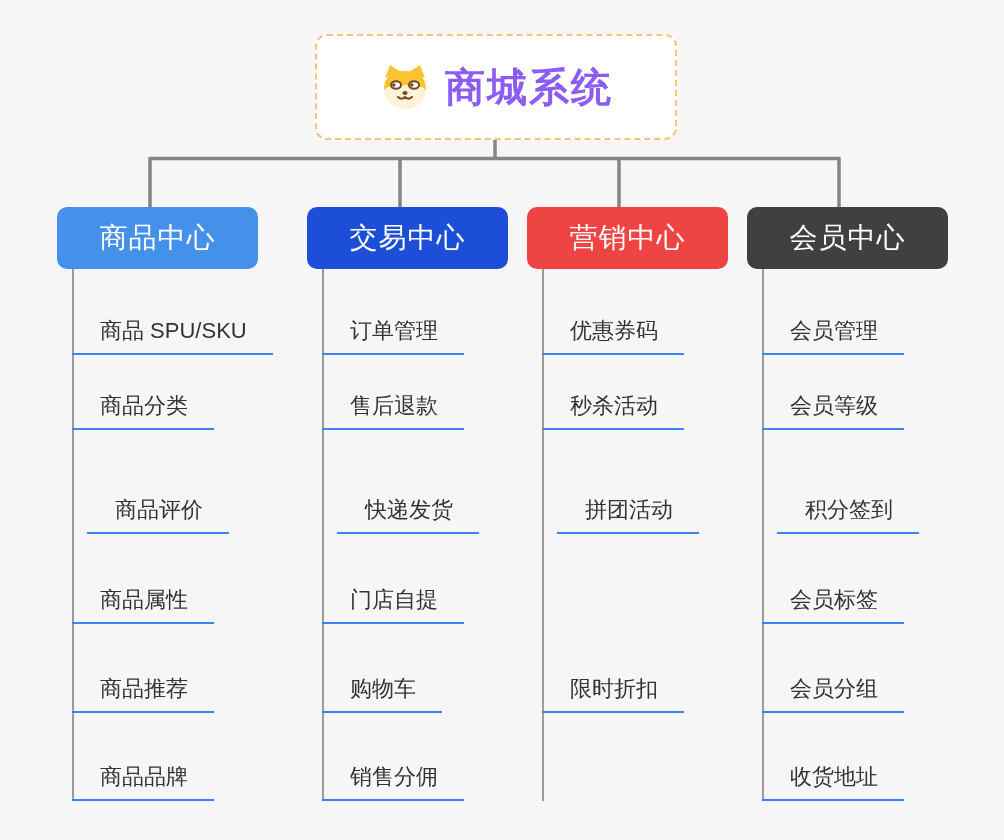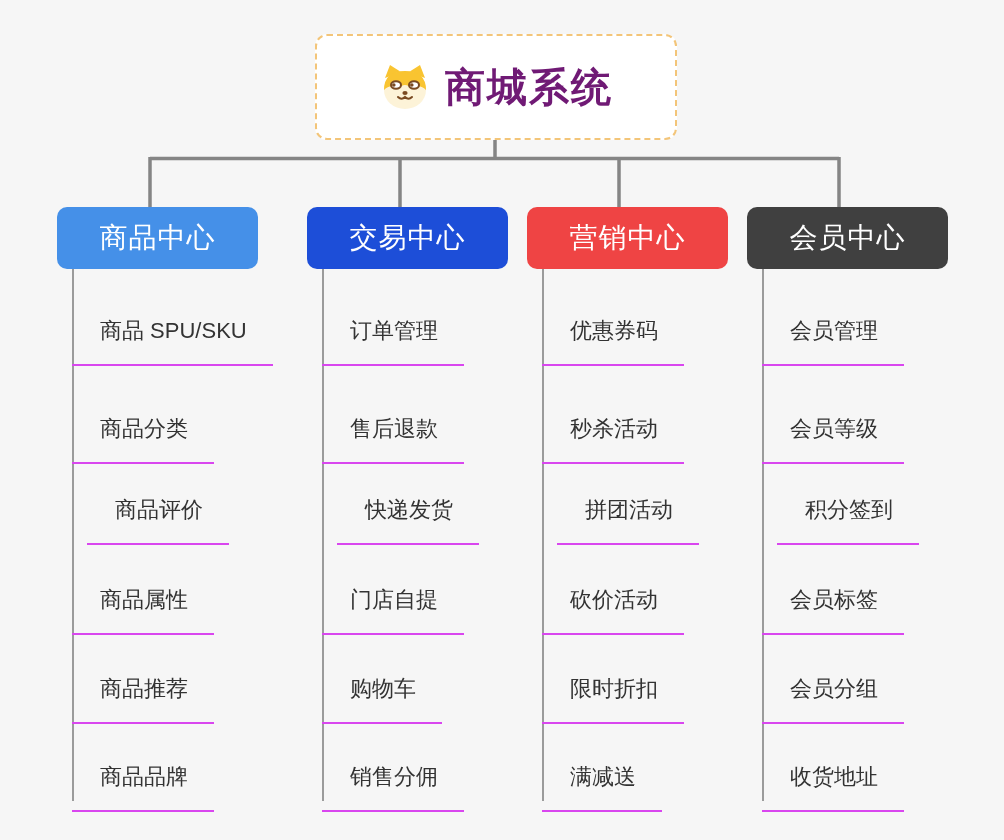--- a/index.html
+++ b/index.html
@@ -14,21 +14,21 @@
 
   
   .root-node{
     position:absolute;left:315px;top:34px;width:362px;height:106px;
     background:#ffffff;border:2px dashed #f3c579;border-radius:12px;
     box-sizing:border-box;
     display:flex;align-items:center;justify-content:center;gap:14px;
     cursor:pointer;
   }
   .root-title{
-    font-size:40px;font-weight:600;color:#701a75;letter-spacing:2px;white-space:nowrap;
+    font-size:40px;font-weight:600;color:#8b5cf6;letter-spacing:2px;white-space:nowrap;
   }
 
   
   .branch{position:absolute;top:207px;width:250px;height:610px;}
   .branch-box{
     position:absolute;left:0;top:0;width:201px;height:62px;border-radius:10px;
     display:flex;align-items:center;justify-content:center;
     color:#ffffff;font-size:28px;letter-spacing:1px;white-space:nowrap;
     cursor:pointer;box-sizing:border-box;
   }
@@ -37,26 +37,26 @@
   .b2 .branch-box{background:#ef4444;}
   .b3 .branch-box{background:#404040;}
   .b0{left:57px;} .b1{left:307px;} .b2{left:527px;} .b3{left:747px;}
 
   .rail{
     position:absolute;left:15px;top:62px;width:2px;height:532px;
     background:#9b9b9b;
   }
   .leaf{
     position:absolute;left:15px;
-    padding:0 26px 19px 28px;
+    padding:0 26px 8px 28px;
     font-size:22px;line-height:28px;color:#333333;white-space:nowrap;
-    border-bottom:2px solid #d946ef;
+    border-bottom:2px solid #3b82f6;
     cursor:pointer;
   }
-  .leaf.i0{top:110px;} .leaf.i1{top:208px;} .leaf.i2{top:289px;margin-left:15px;}
+  .leaf.i0{top:110px;} .leaf.i1{top:185px;} .leaf.i2{top:289px;margin-left:15px;}
   .leaf.i3{top:379px;} .leaf.i4{top:468px;} .leaf.i5{top:556px;}
 </style>
 </head>
 <body>
 
 <div class="canvas">
 
   <svg class="connectors" viewBox="0 0 1004 840" xmlns="http://www.w3.org/2000/svg">
     <path d="M495 140 V159 M150 158.5 H839 M150 157 V208 M400 157 V208 M619 157 V208 M839 157 V208" stroke="#858585" stroke-width="3.5" fill="none"></path>
   </svg>
@@ -98,23 +98,21 @@
     <div class="leaf i4">购物车</div>
     <div class="leaf i5">销售分佣</div>
   </div>
 
   <div class="branch b2">
     <div class="branch-box">营销中心</div>
     <div class="rail"></div>
     <div class="leaf i0">优惠券码</div>
     <div class="leaf i1">秒杀活动</div>
     <div class="leaf i2">拼团活动</div>
-    <div class="leaf i3">砍价活动</div>
     <div class="leaf i4">限时折扣</div>
-    <div class="leaf i5">满减送</div>
   </div>
 
   <div class="branch b3">
     <div class="branch-box">会员中心</div>
     <div class="rail"></div>
     <div class="leaf i0">会员管理</div>
     <div class="leaf i1">会员等级</div>
     <div class="leaf i2">积分签到</div>
     <div class="leaf i3">会员标签</div>
     <div class="leaf i4">会员分组</div>

